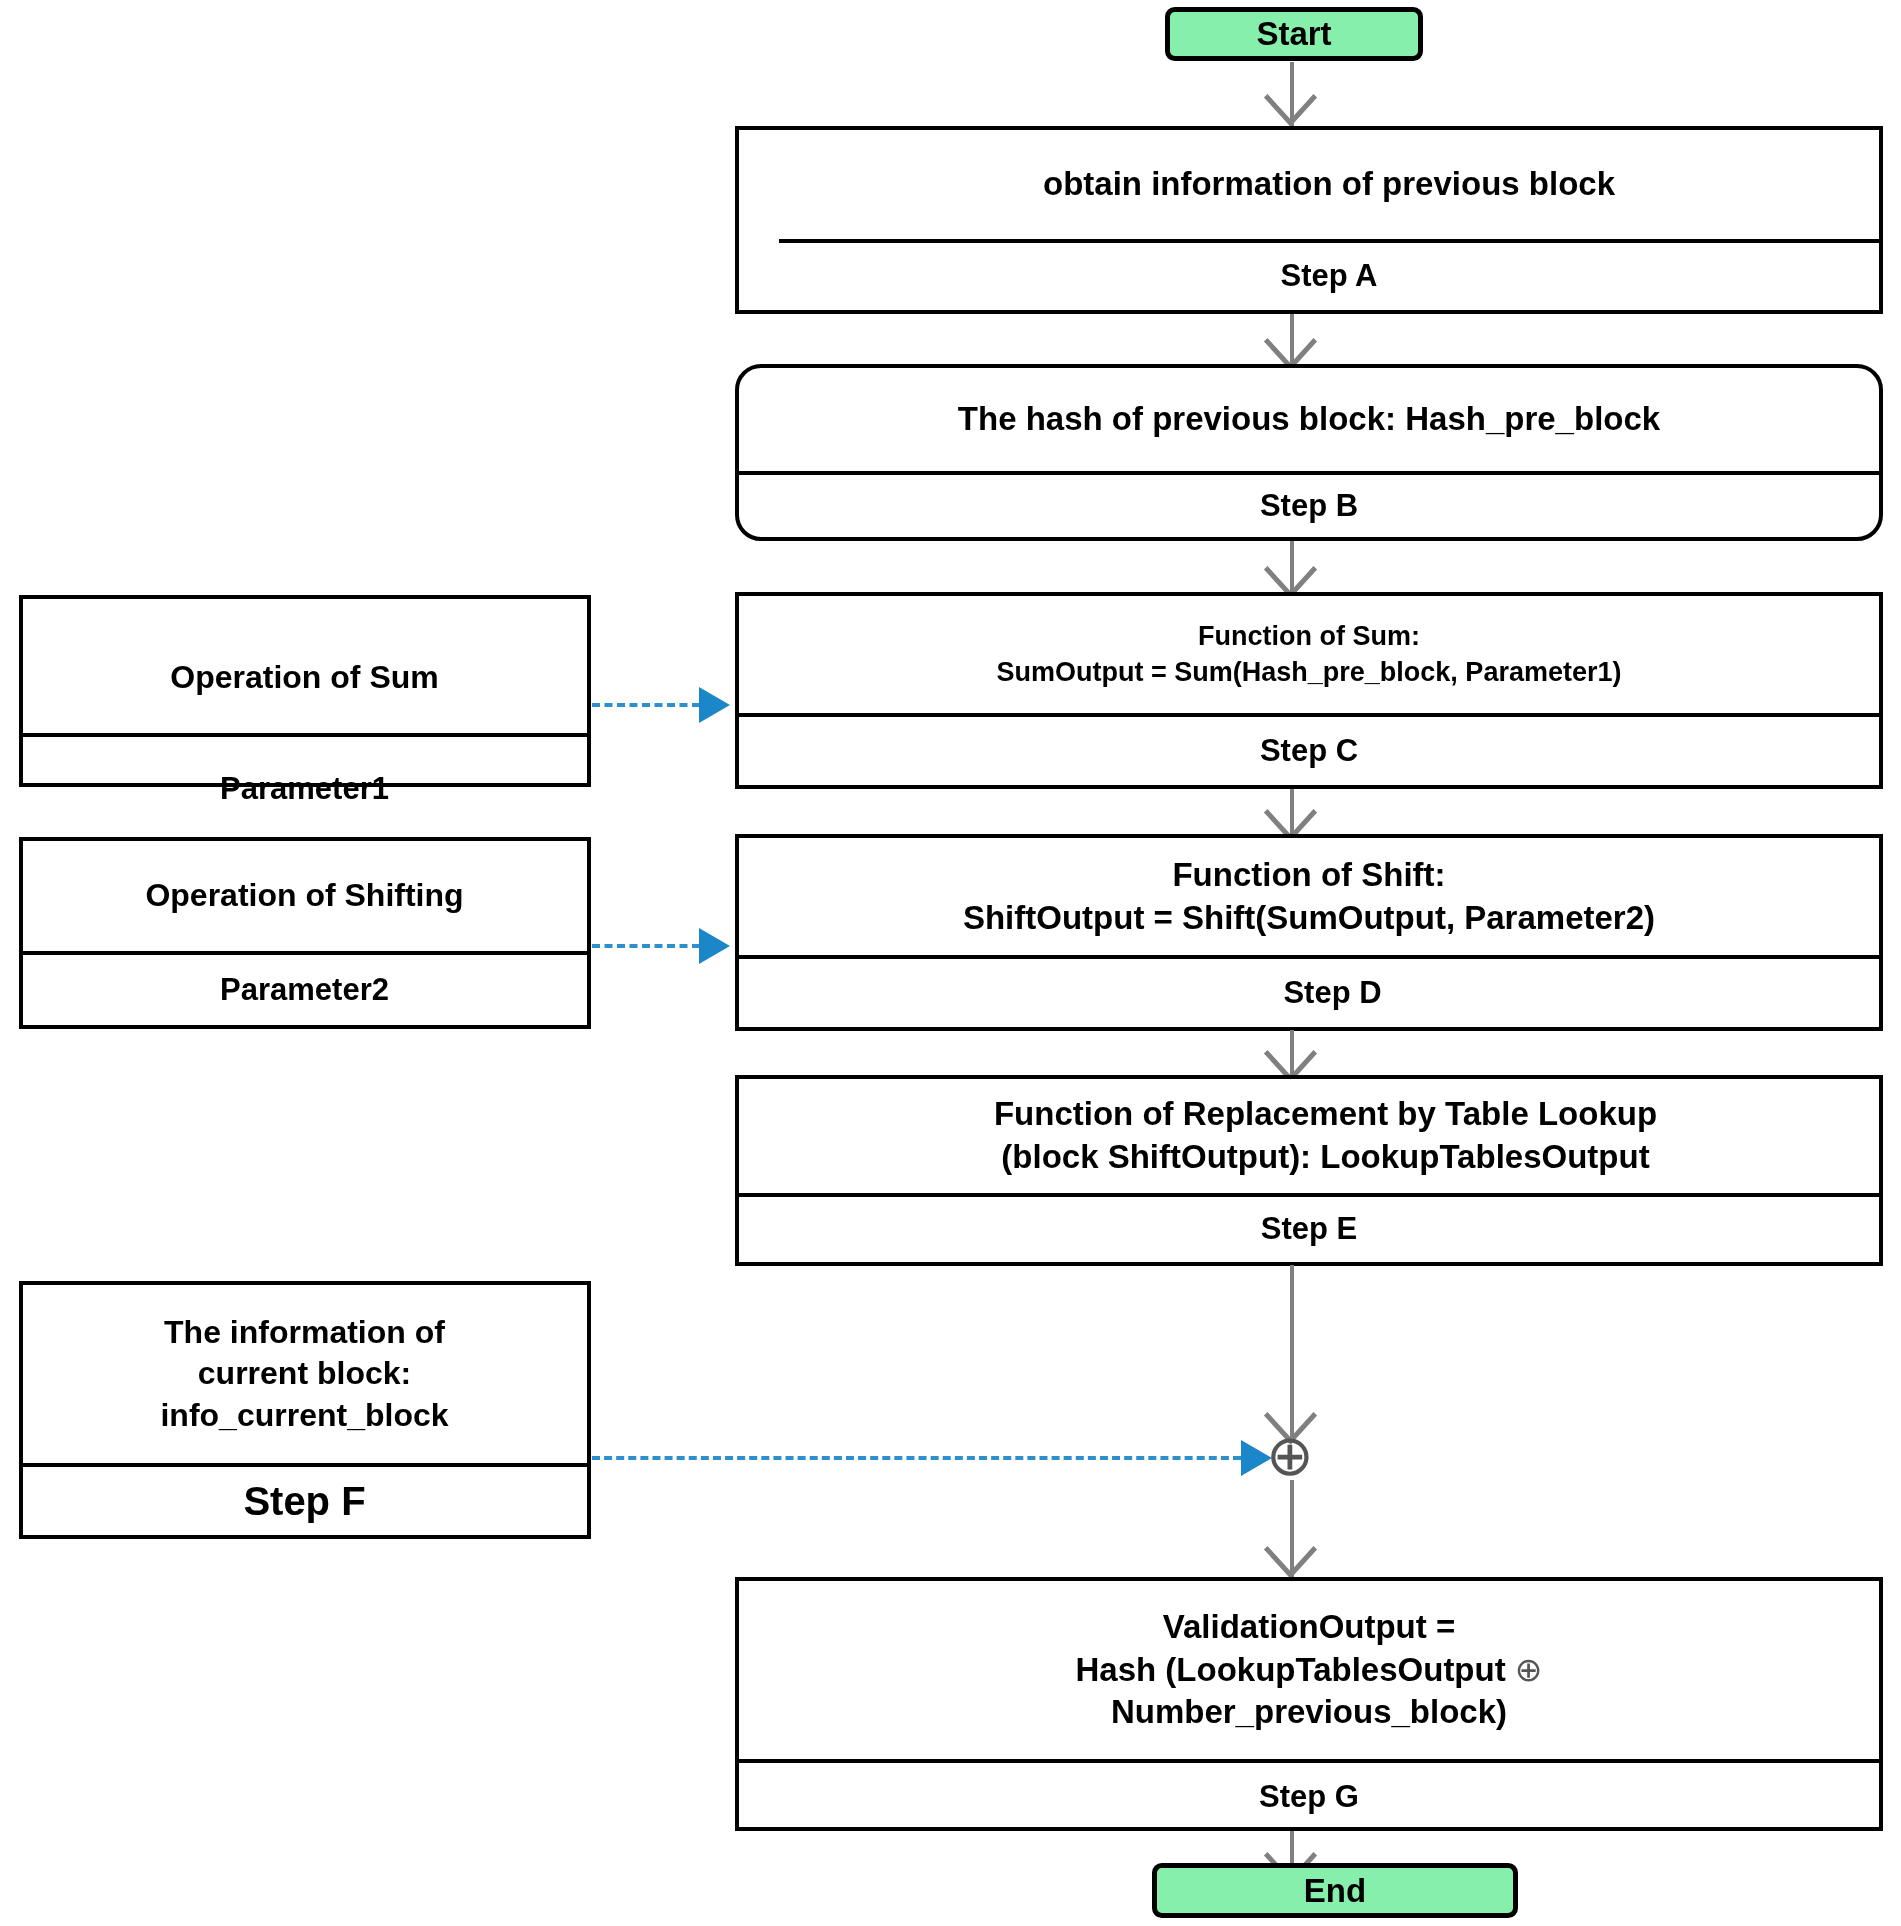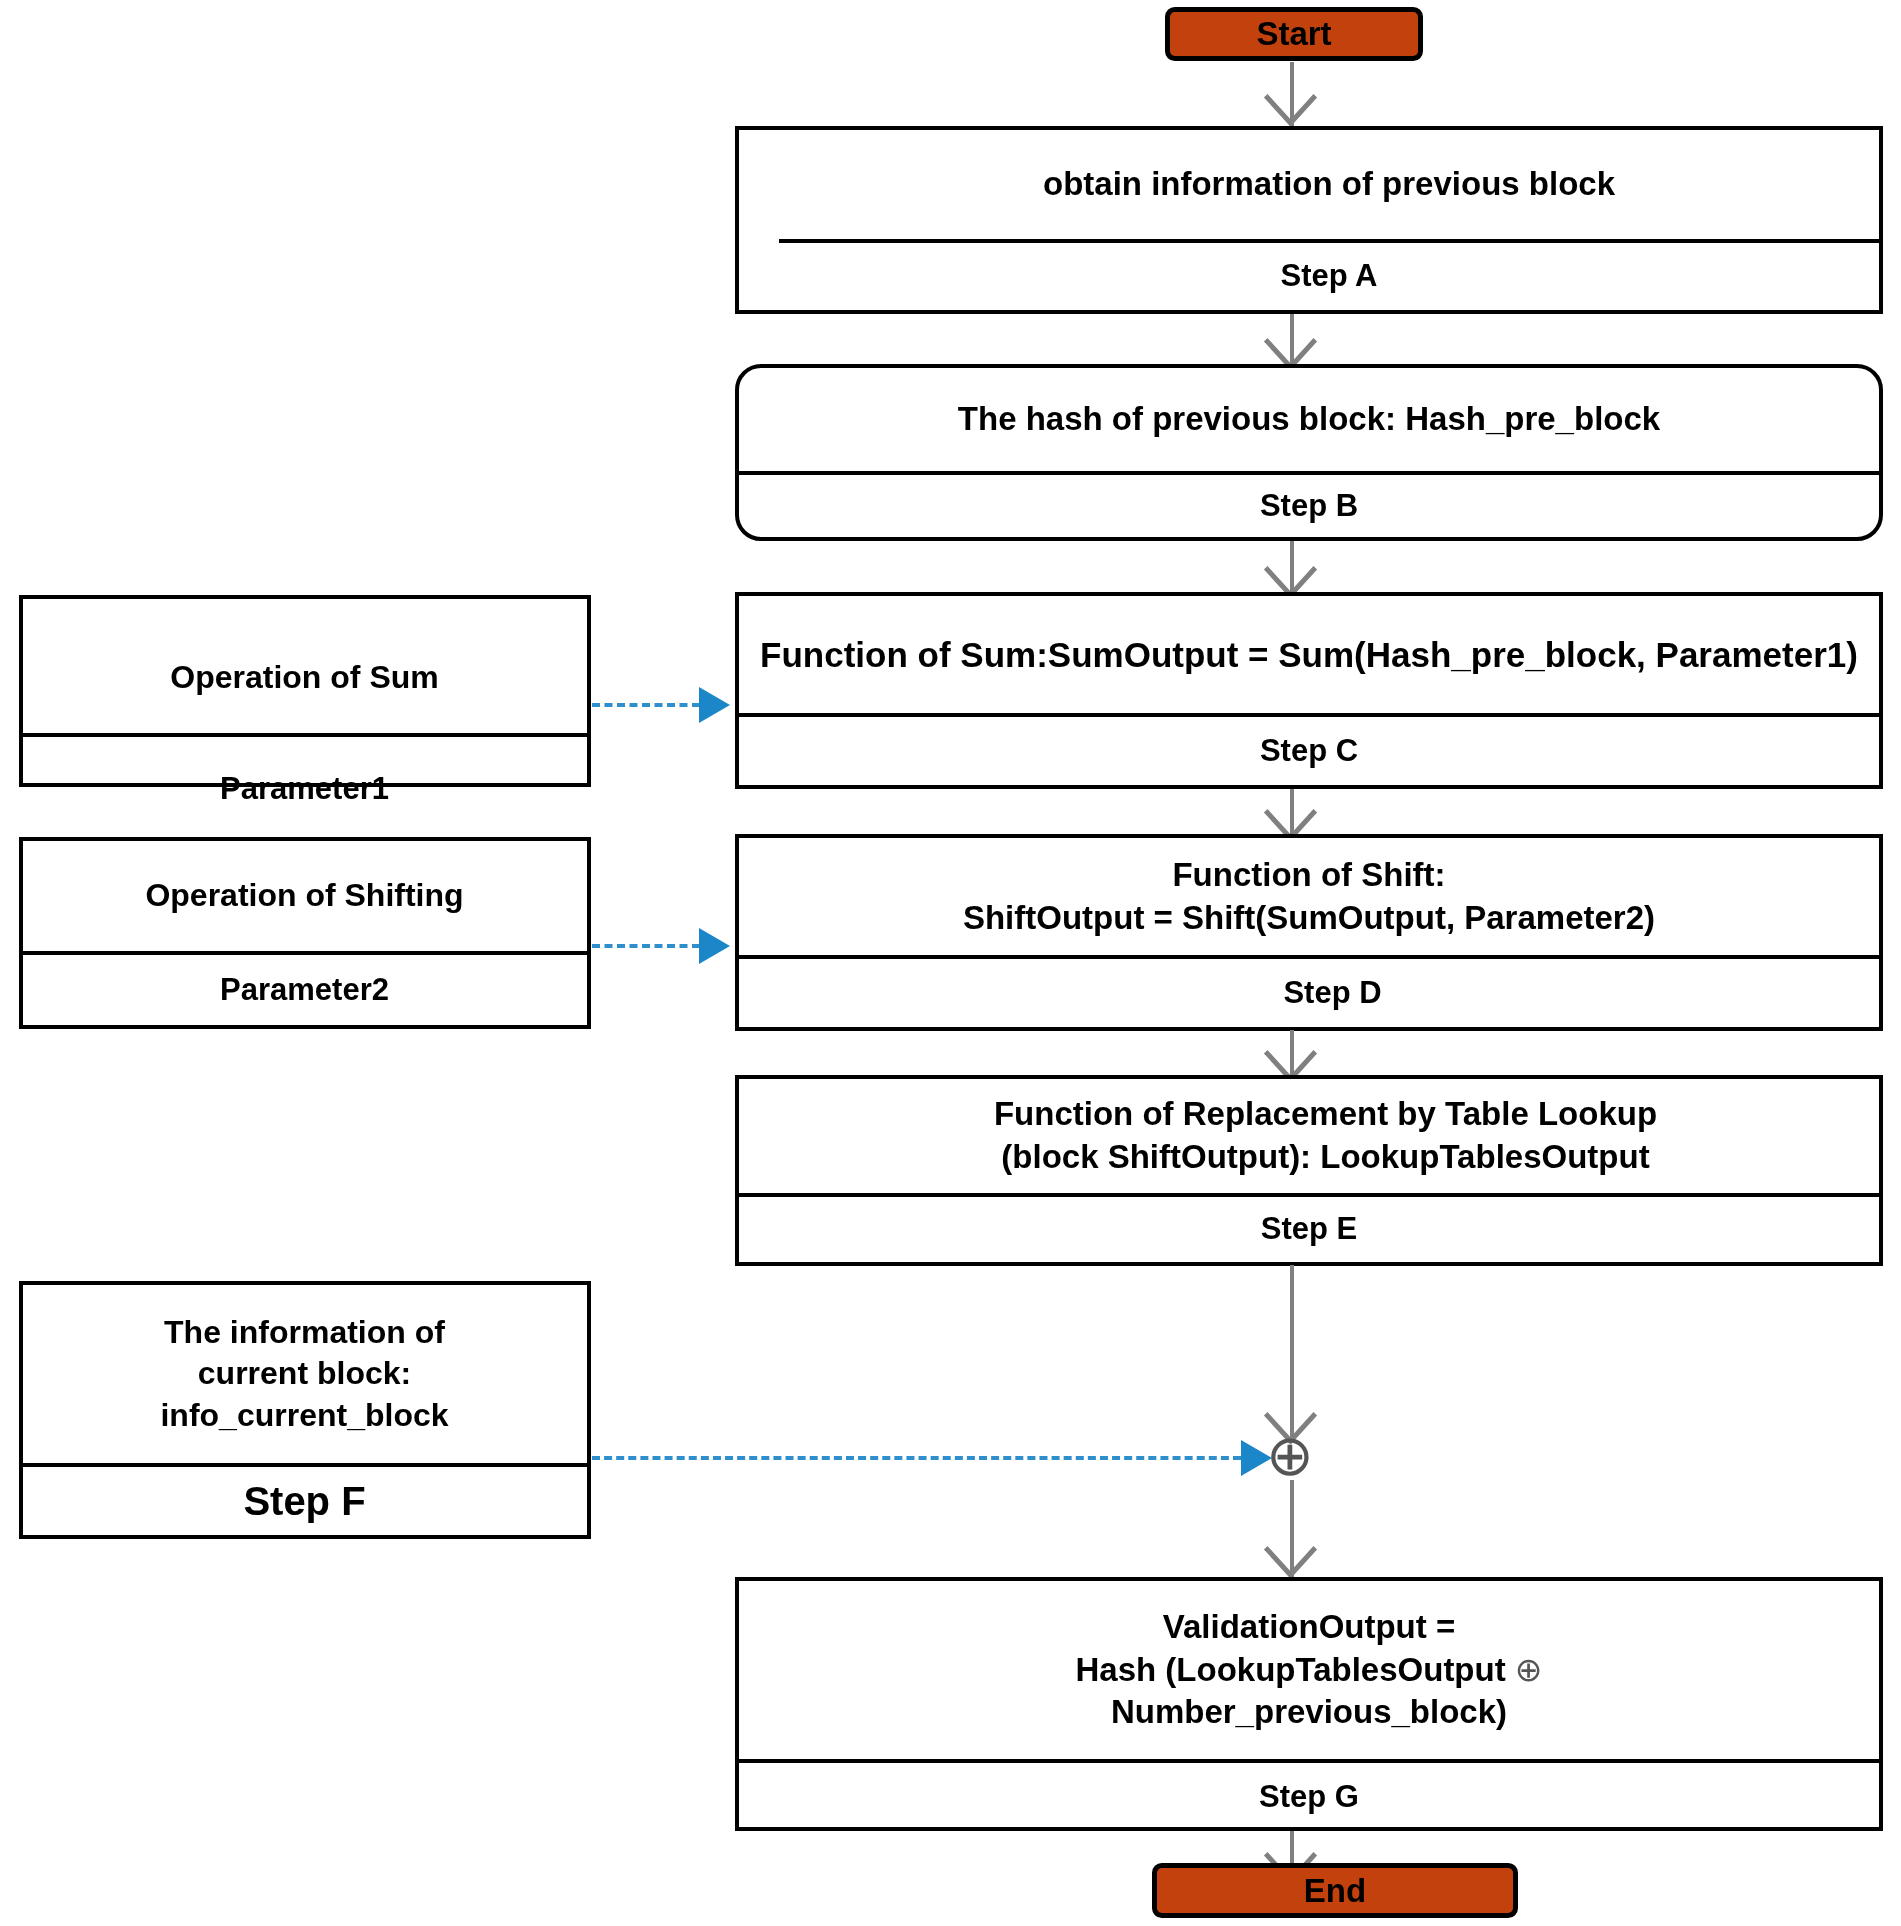--- a/index.html
+++ b/index.html
@@ -49,21 +49,21 @@
     color: #000000;
     font-weight: bold;
   }
 
   
   .terminator {
     position: absolute;
     box-sizing: border-box;
     border: 5.5px solid #000000;
     border-radius: 9.8px;
-    background: #c2410c;
+    background: #86efac;
     display: flex;
     align-items: center;
     justify-content: center;
     color: #000000;
     font-weight: bold;
   }
 
   
   .vline {
     position: absolute;
@@ -162,21 +162,21 @@
     <div class="divider"></div>
     <div class="step" style="height:70px; font-size:31px;align-items:flex-end;">
       <span>Parameter1</span>
     </div>
   </div>
 
   <div class="dashline" style="left:592px; top:703px; width:108px;"></div>
   <div class="dash-arrow" style="left:699px; top:687px;"></div>
 
   <div class="node" style="left:735px; top:592px; width:1148px; height:197px;">
-    <div class="body" style="height:117px; font-size:35px; flex-direction:row;">
+    <div class="body" style="height:117px; font-size:27px; flex-direction:column;">
       <span>Function of Sum:</span>
       <span>SumOutput  =  Sum(Hash_pre_block, Parameter1)</span>
     </div>
     <div class="divider"></div>
     <div class="step" style="height:67px; font-size:31px;">
       <span>Step C</span>
     </div>
   </div>
 
   <div class="vline" style="left:1290px; top:789px; height:55px;"></div>

